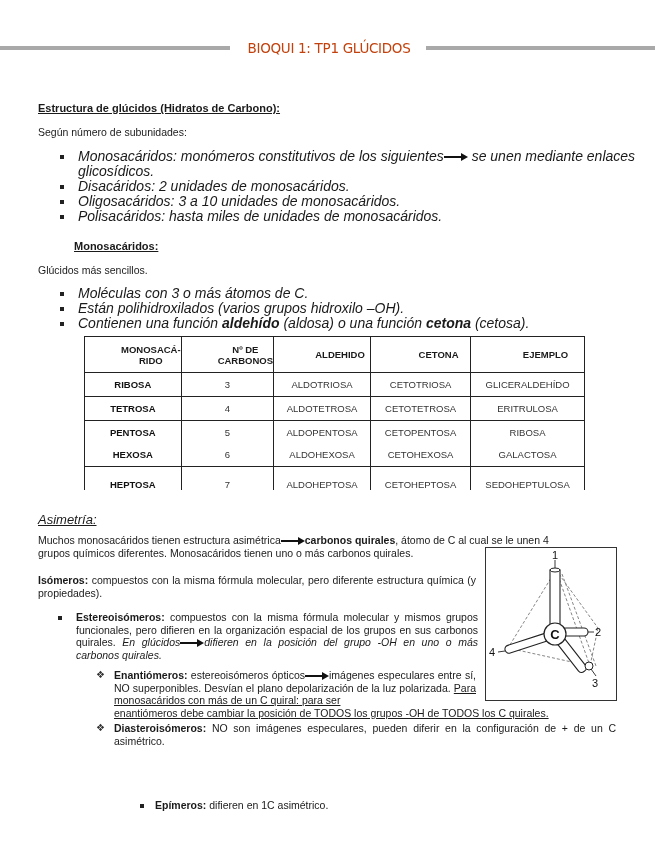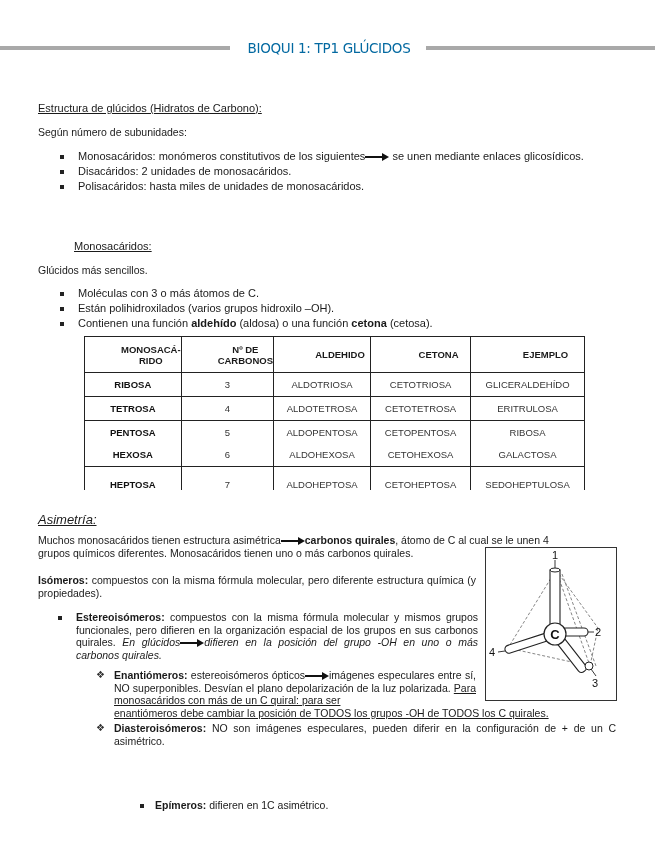--- a/index.html
+++ b/index.html
@@ -2,29 +2,29 @@
 <html><head>
   <meta charset="utf-8">
   <style>
     * { box-sizing: border-box; margin: 0; padding: 0; }
     html, body { width: 655px; height: 848px; background: #ffffff; overflow: hidden; }
     body { position: relative; font-family: "Liberation Sans", sans-serif; color: #1a1a1a; font-size: 10.5px; }
 
     .header { position: absolute; top: 40px; left: 0; width: 655px; height: 16px; }
     .header .rule-left { position: absolute; left: 0; top: 6px; width: 230px; height: 4px; background: #a9a9a9; }
     .header .rule-right { position: absolute; left: 426px; top: 6px; width: 229px; height: 4px; background: #a9a9a9; }
-    .header .title { position: absolute; left: 236px; top: 0; width: 186px; text-align: center; font-family: "DejaVu Sans", sans-serif; font-size: 13.5px; letter-spacing: -0.3px; color: #0369a1; line-height: 16px; }
+    .header .title { position: absolute; left: 236px; top: 0; width: 186px; text-align: center; font-family: "DejaVu Sans", sans-serif; font-size: 13.5px; letter-spacing: -0.3px; color: #c2410c; line-height: 16px; }
 
     .abs { position: absolute; }
-    .section-title { font-weight: normal; text-decoration: underline; font-size: 11px; }
+    .section-title { font-weight: bold; text-decoration: underline; font-size: 11px; }
     .section-title-it { font-style: italic; text-decoration: underline; font-size: 13px; }
     .p { font-size: 10.5px; line-height: 13px; }
 
     ul.sq { list-style: none; }
-    ul.sq li { position: relative; padding-left: 40px; line-height: 15px; font-size: 11px; }
+    ul.sq li { position: relative; padding-left: 40px; line-height: 15px; font-size: 14px; font-style: italic; }
     ul.sq li .bullet { position: absolute; left: 22px; top: 6px; width: 4px; height: 4px; background: #222; }
 
     .arrow { display: inline-block; position: relative; width: 24px; height: 8px; vertical-align: middle; }
     .arrow::before { content: ""; position: absolute; left: 0; right: 5px; top: 3px; height: 1.5px; background: #111; }
     .arrow::after { content: ""; position: absolute; right: 0; top: 0; border-left: 7px solid #111; border-top: 4px solid transparent; border-bottom: 4px solid transparent; }
 
     table.mono { position: absolute; left: 84px; top: 336px; border-collapse: collapse; font-size: 9.5px; }
     table.mono th, table.mono td { border-left: 1.5px solid #222; border-right: 1.5px solid #222; text-align: center; padding: 0; }
     table.mono th { font-weight: bold; border-top: 1.5px solid #222; border-bottom: 1.5px solid #222; height: 36px; line-height: 11px; padding-left: 36px; }
     table.mono td { height: 24px; color: #333; }
@@ -51,21 +51,21 @@
   <div class="rule-left"></div>
   <div class="title">BIOQUI 1: TP1 GLÚCIDOS</div>
   <div class="rule-right"></div>
 </div>
 
 <div class="abs section-title" style="left:38px; top:102px;">Estructura de glúcidos (Hidratos de Carbono):</div>
 <div class="abs p" style="left:38px; top:126px;">Según número de subunidades:</div>
 <ul class="sq abs" style="left:38px; top:149px; width:600px;">
   <li><span class="bullet"></span><span>Monosacáridos: monómeros constitutivos de los siguientes</span><span class="arrow"></span> <span>se unen mediante enlaces glicosídicos.</span></li>
   <li><span class="bullet"></span><span>Disacáridos: 2 unidades de monosacáridos.</span></li>
-  <li><span class="bullet"></span></li>
+  <li><span class="bullet"></span><span>Oligosacáridos: 3 a 10 unidades de monosacáridos.</span></li>
   <li><span class="bullet"></span><span>Polisacáridos: hasta miles de unidades de monosacáridos.</span></li>
 </ul>
 
 <div class="abs section-title" style="left:38px; top:240px;padding-left:36px;">Monosacáridos:</div>
 <div class="abs p" style="left:38px; top:264px;">Glúcidos más sencillos.</div>
 <ul class="sq abs" style="left:38px; top:286px; width:600px;">
   <li><span class="bullet"></span><span>Moléculas con 3 o más átomos de C.</span></li>
   <li><span class="bullet"></span><span>Están polihidroxilados (varios grupos hidroxilo –OH).</span></li>
   <li><span class="bullet"></span><span>Contienen una función </span><b>aldehído</b><span> (aldosa) o una función </span><b>cetona</b><span> (cetosa).</span></li>
 </ul>

